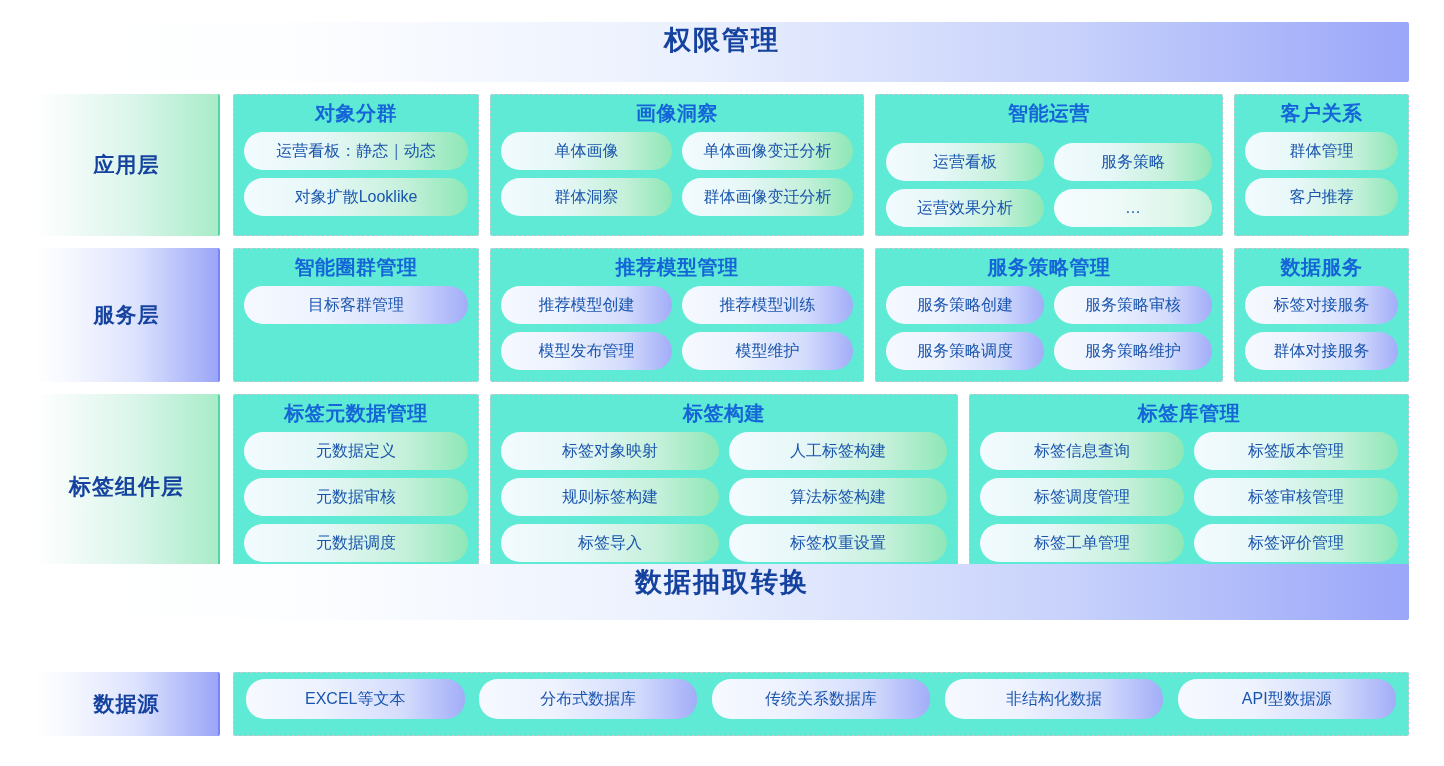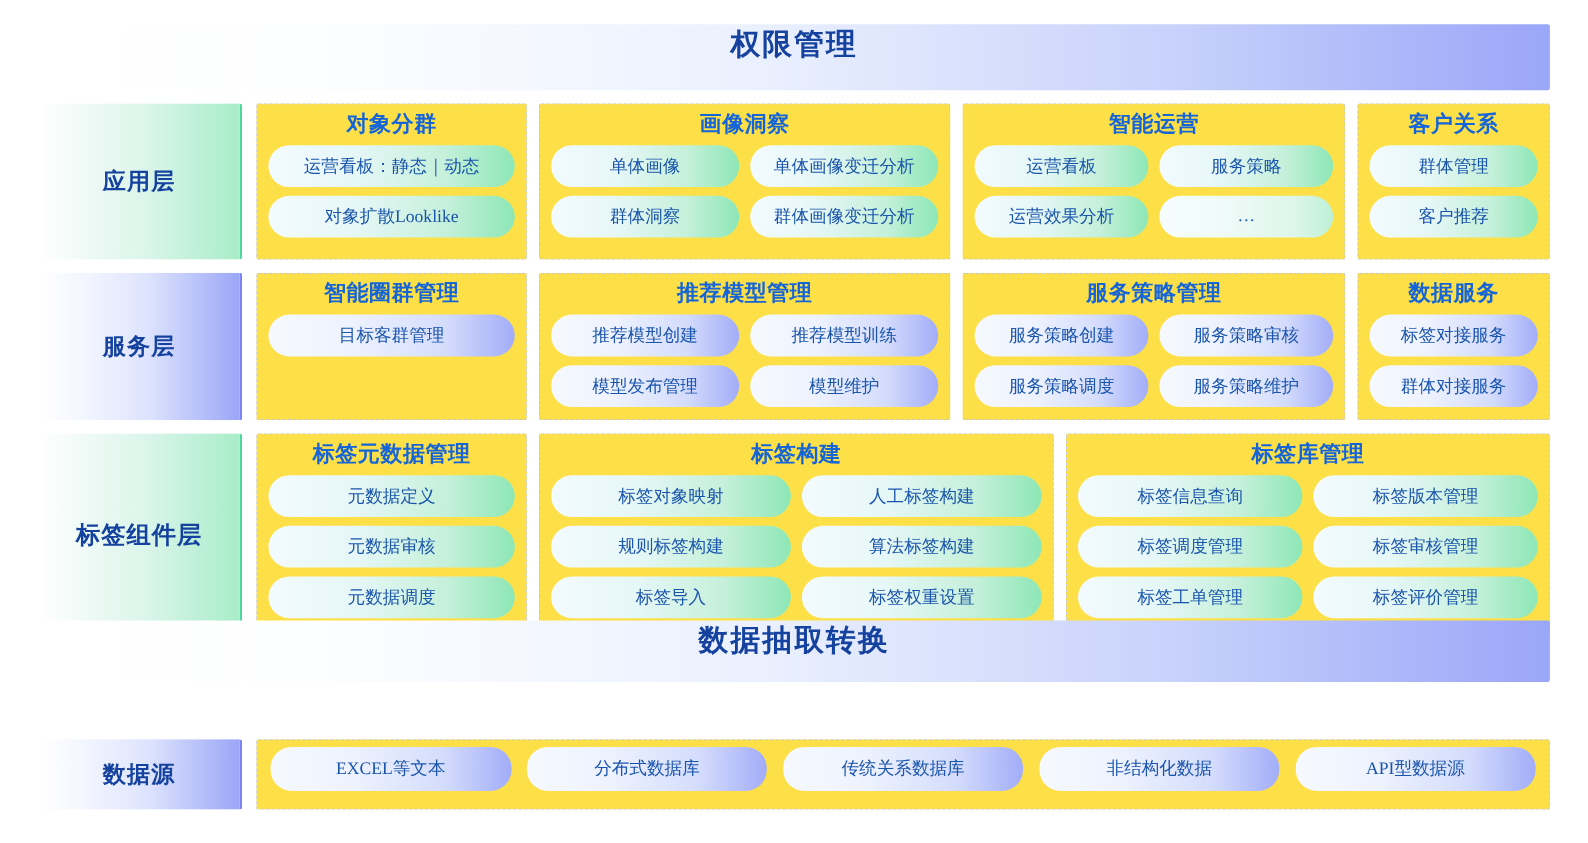--- a/index.html
+++ b/index.html
@@ -47,22 +47,21 @@
   .layer-label.small { font-size: 22px; }
 
   
   .groups { flex: 1; display: flex; margin-left: 13px; gap: 11px; }
 
   .group {
     border: 1px dashed #c6c9cf;
     border-radius: 2px;
     padding: 6px 10px 10px 10px;
     display: flex; flex-direction: column;
-    background: #fde047;
-    font-family: Liberation Serif, serif;
+    background: #5eead4;
   }
   .group-title {
     text-align: center;
     font-size: 20px; font-weight: bold; color: #1565d8;
     letter-spacing: 0.5px;
     margin-bottom: 6px;
     line-height: 1.25;
   }
   .pill-grid { display: flex; flex-wrap: wrap; gap: 8px 10px; justify-content: center; flex: 1; align-content: flex-start;}
   .pill-grid.cols2 > .pill { width: calc(50% - 5px); }
@@ -92,21 +91,21 @@
   #row-tag      { top: 394px; height: 186px; }
   #row-source   { top: 672px; height: 64px; }
 
   #row-app .group,
   #row-service .group,
   #row-tag .group { }
 
   
   #row-app .g1     { flex: 0 0 246px; }
   #row-app .g2     { flex: 0 0 374px; }
-  #row-app .g3     { flex: 0 0 348px; }
+  #row-app .g3     { flex: 0 0 348px; gap: 11px; }
   #row-app .g4     { flex: 1; }
 
   #row-service .g1 { flex: 0 0 246px; }
   #row-service .g2 { flex: 0 0 374px; }
   #row-service .g3 { flex: 0 0 348px; }
   #row-service .g4 { flex: 1; }
 
   #row-tag .g1     { flex: 0 0 246px; }
   #row-tag .g2     { flex: 0 0 468px; }
   #row-tag .g3     { flex: 1; }

